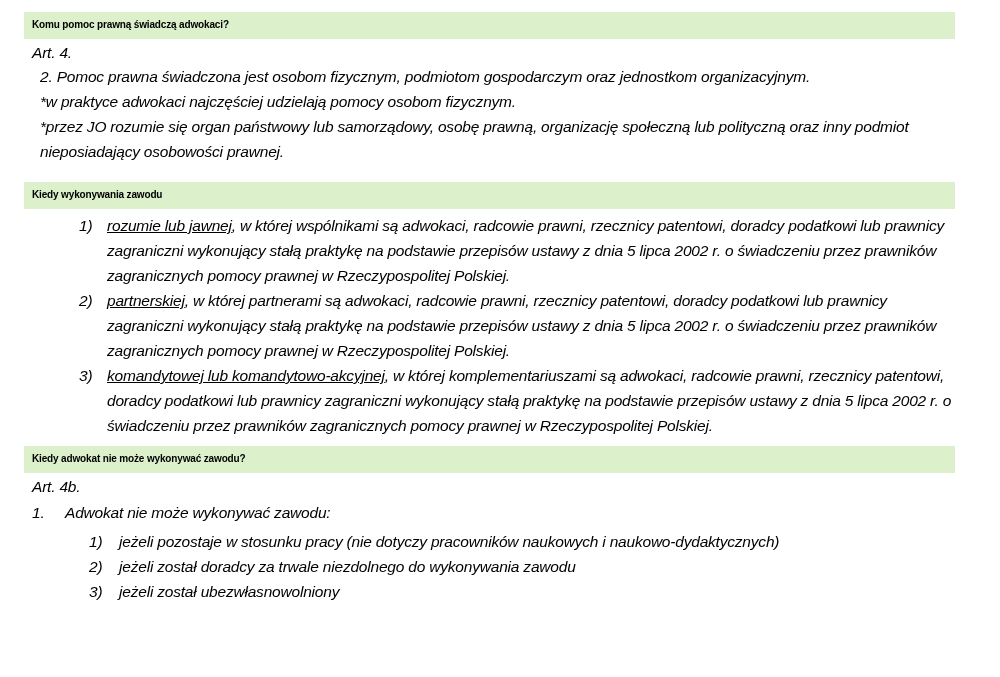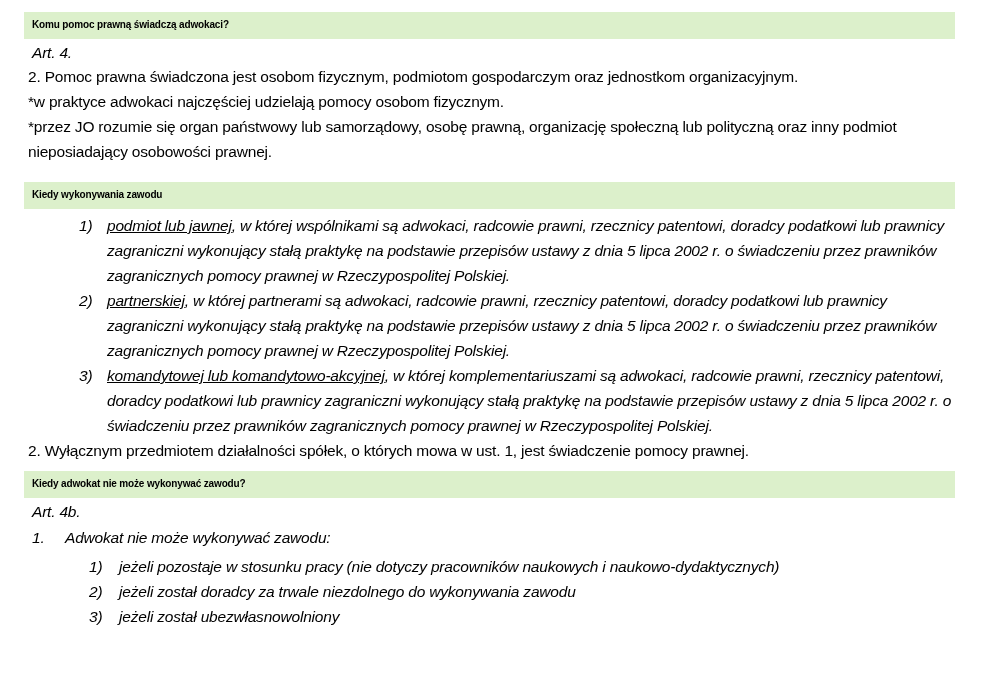--- a/index.html
+++ b/index.html
@@ -48,23 +48,24 @@
     display: inline-block;
     margin: 2px 0 0 8px;
     letter-spacing: -0.2px;
   }
   .article-ref-wrap {
     line-height: 23px;
   }
 
   
   .para {
+    font-style: italic;
     font-size: 15.5px;
     line-height: 25px;
-    margin: 0 0 0 4px;
+    margin: 0 0 0 16px;
     letter-spacing: -0.2px;
     max-width: 930px;
     text-align: left;
   }
 
   
   .olist {
     margin: 4px 0 0 0;
     padding: 0;
     list-style: none;
@@ -141,33 +142,32 @@
     <div class="gap-md"></div>
 
     <div>
       <div class="section-header">Kiedy wykonywania zawodu</div>
 
 
 
       <ul class="olist indent-a">
         <li>
           <span class="marker">1)</span>
-          <span class="li-text"><span class="u">podmiot lub jawnej</span><span>, w której wspólnikami są adwokaci, radcowie prawni, rzecznicy patentowi, doradcy podatkowi lub prawnicy zagraniczni wykonujący stałą praktykę na podstawie przepisów ustawy z dnia 5 lipca 2002 r. o świadczeniu przez prawników zagranicznych pomocy prawnej w Rzeczypospolitej Polskiej.</span></span>
+          <span class="li-text"><span class="u">rozumie lub jawnej</span><span>, w której wspólnikami są adwokaci, radcowie prawni, rzecznicy patentowi, doradcy podatkowi lub prawnicy zagraniczni wykonujący stałą praktykę na podstawie przepisów ustawy z dnia 5 lipca 2002 r. o świadczeniu przez prawników zagranicznych pomocy prawnej w Rzeczypospolitej Polskiej.</span></span>
         </li>
         <li>
           <span class="marker">2)</span>
           <span class="li-text"><span class="u">partnerskiej</span><span>, w której partnerami są adwokaci, radcowie prawni, rzecznicy patentowi, doradcy podatkowi lub prawnicy zagraniczni wykonujący stałą praktykę na podstawie przepisów ustawy z dnia 5 lipca 2002 r. o świadczeniu przez prawników zagranicznych pomocy prawnej w Rzeczypospolitej Polskiej.</span></span>
         </li>
         <li>
           <span class="marker">3)</span>
           <span class="li-text"><span class="u">komandytowej lub komandytowo-akcyjnej</span><span>, w której komplementariuszami są adwokaci, radcowie prawni, rzecznicy patentowi, doradcy podatkowi lub prawnicy zagraniczni wykonujący stałą praktykę na podstawie przepisów ustawy z dnia 5 lipca 2002 r. o świadczeniu przez prawników zagranicznych pomocy prawnej w Rzeczypospolitej Polskiej.</span></span>
         </li>
       </ul>
 
-      <p class="para">2. Wyłącznym przedmiotem działalności spółek, o których mowa w ust. 1, jest świadczenie pomocy prawnej.</p>
     </div>
 
     <div class="gap-sm"></div>
 
     <div>
       <div class="section-header">Kiedy adwokat nie może wykonywać zawodu?</div>
 
       <div class="article-ref-wrap">
         <span class="article-ref">Art. 4b.</span>
       </div>

